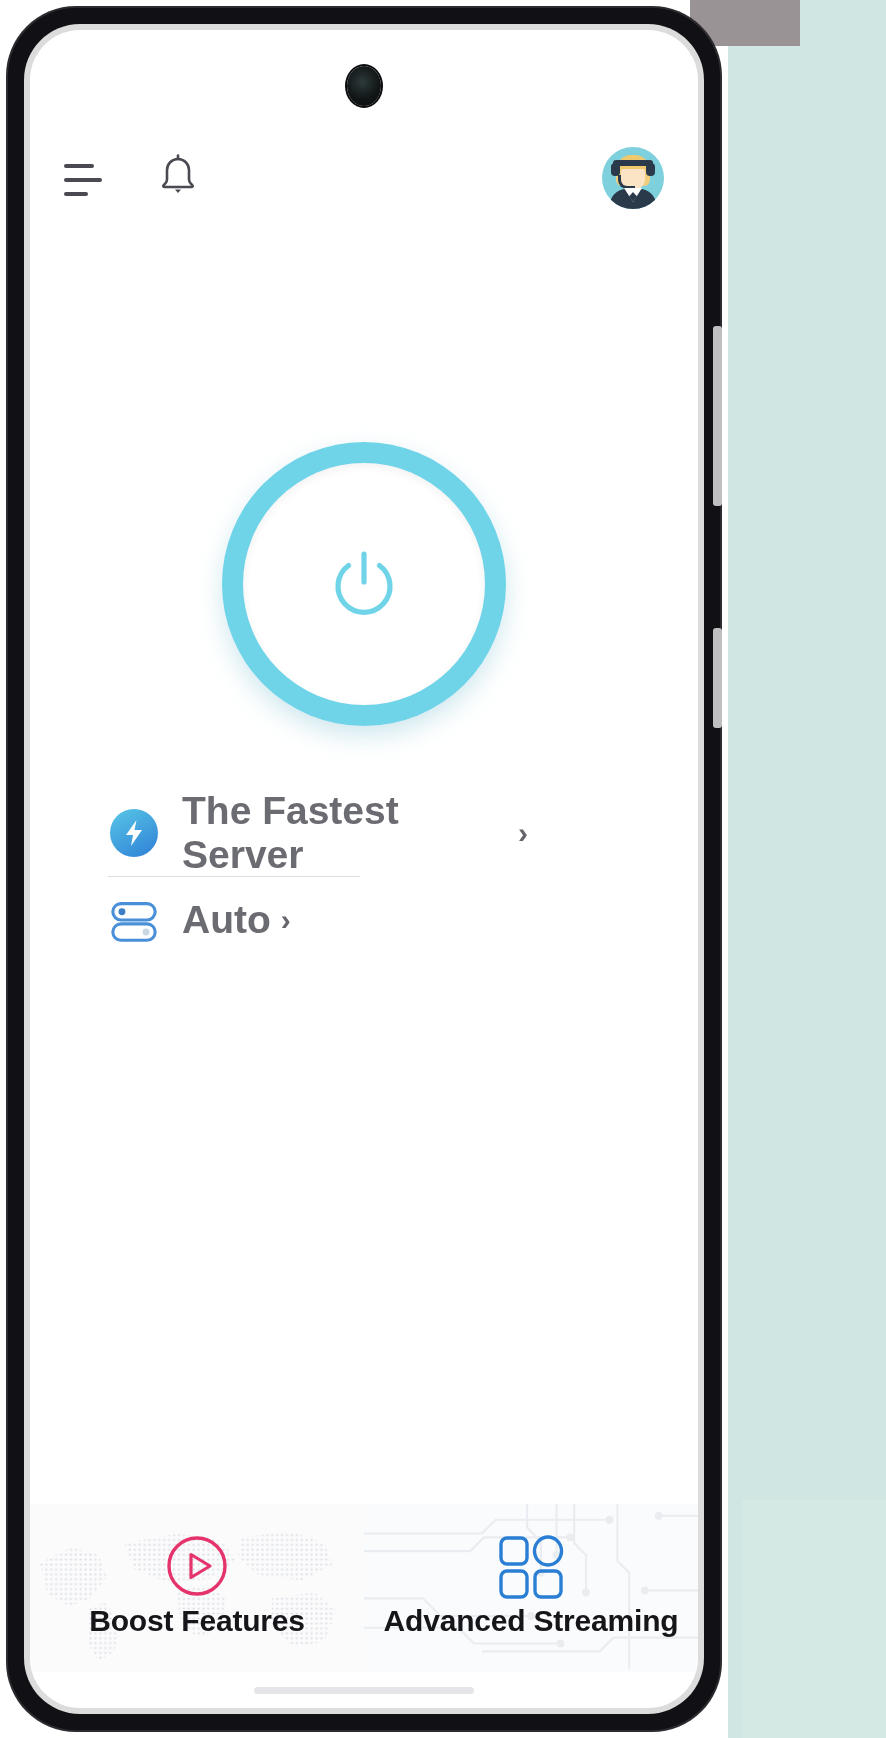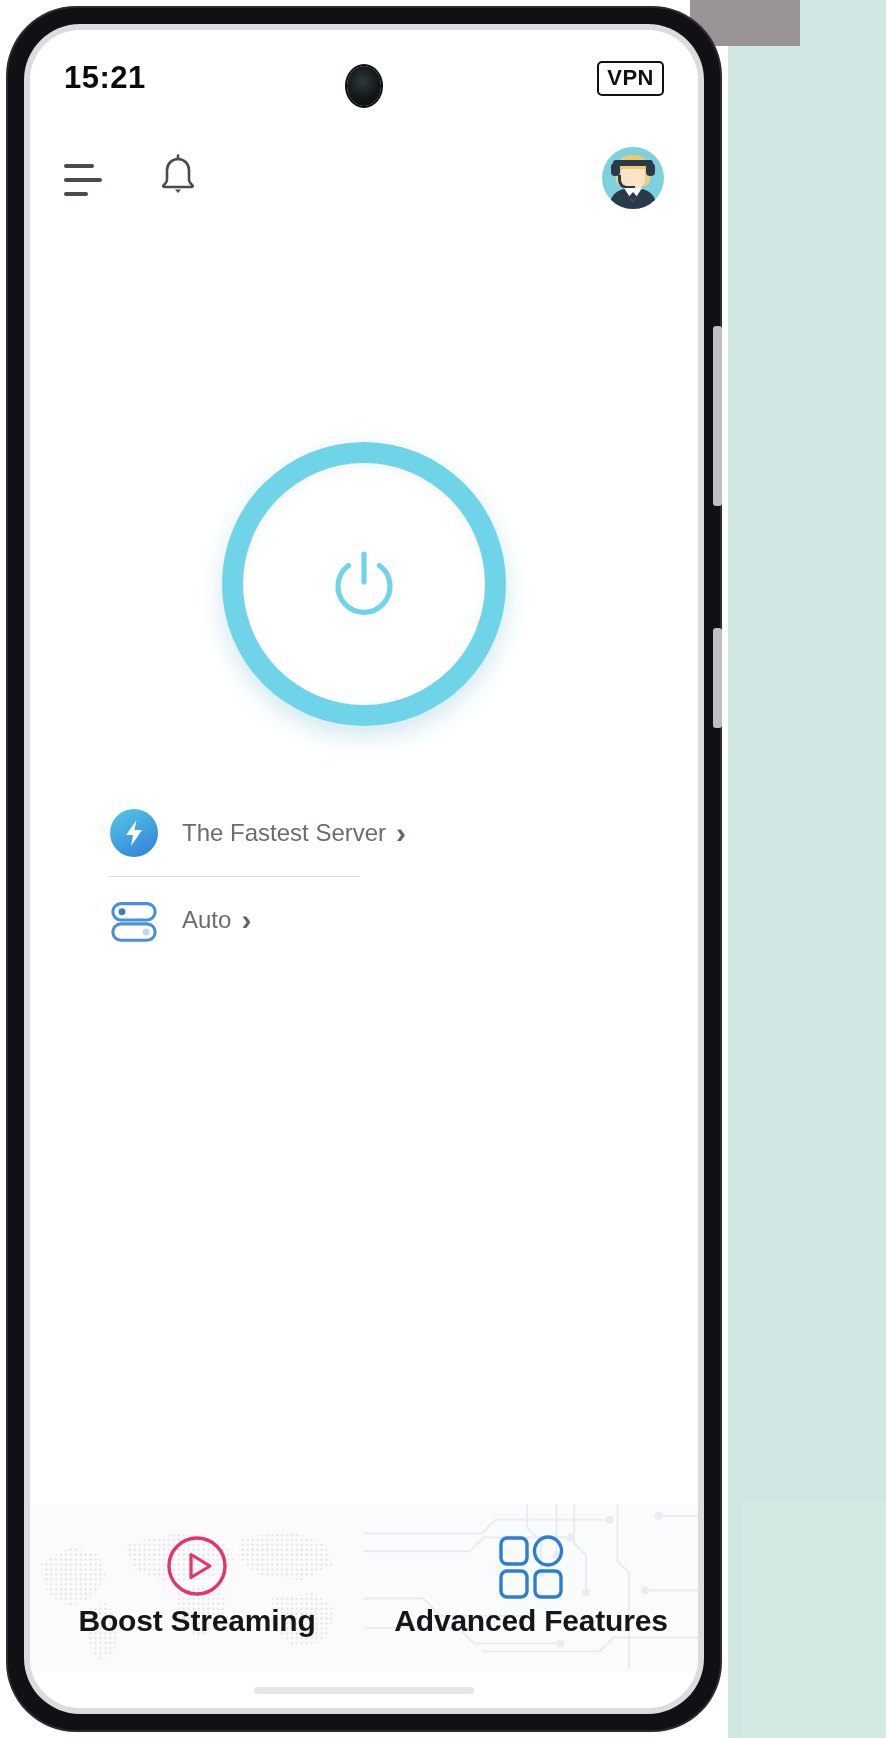--- a/index.html
+++ b/index.html
@@ -95,21 +95,21 @@
               display:flex;align-items:center;justify-content:center;cursor:pointer;}
 
   
   .rows{position:absolute;left:78px;top:760px;width:420px;}
   .opt-row{display:flex;align-items:center;height:86px;cursor:pointer;}
   .opt-ico{width:52px;height:52px;flex:0 0 52px;display:flex;
            align-items:center;justify-content:center;}
   .bolt-circle{width:48px;height:48px;border-radius:50%;
            background:linear-gradient(150deg,#57c7e6 0%,#2f7fd6 100%);
            display:flex;align-items:center;justify-content:center;}
-  .opt-label{font-size:24px;color:#6b6b72;margin-left:22px;font-weight:400;}
+  .opt-label{font-size:39px;color:#6b6b72;margin-left:22px;font-weight:700;}
   .chev{margin-left:10px;font-size:30px;color:#65656c;font-weight:bold;
         line-height:1;}
   .divider{height:1px;background:#dedee2;width:252px;margin-left:0;}
 
   
   .bottom{position:absolute;left:0;bottom:36px;width:100%;height:168px;
           display:flex;}
   .bcard{flex:1;position:relative;overflow:hidden;
          display:flex;flex-direction:column;align-items:center;
          justify-content:center;cursor:pointer;}
@@ -135,24 +135,20 @@
 
 <div class="phone">
   <div class="side-btn b1"></div>
   <div class="side-btn b2"></div>
   <div class="phone-inner-rim"></div>
 
   <div class="screen">
 
     <div class="camera"></div>
 
-    <div class="statusbar">
-      <div class="clock">15:21</div>
-      <div class="vpn-badge">VPN</div>
-    </div>
 
     <div class="appbar">
       <div class="hamburger">
         <i></i>
         <i></i>
         <i></i>
       </div>
       <div class="bell">
         <svg width="44" height="46" viewBox="0 0 44 46" fill="none">
           <path d="M22 6c-6.2 0-11 4.9-11 11v9.5c0 1.6-.7 3.1-1.9 4.2L7.5 32.3c-.6.6-.2 1.7.7 1.7h27.6c.9 0 1.3-1.1.7-1.7l-1.6-1.6c-1.2-1.1-1.9-2.6-1.9-4.2V17c0-6.1-4.8-11-11-11z" stroke="#4a4a52" stroke-width="2.6" stroke-linejoin="round" fill="none"></path>
@@ -232,21 +228,21 @@
           <path d="M150 88 L180 82 L200 96 L194 126 L170 136 L152 116 Z" fill="url(#dots)"></path>
           <path d="M214 34 L266 28 L300 40 L308 62 L276 78 L232 72 L212 54 Z" fill="url(#dots)"></path>
           <path d="M246 96 L290 90 L312 108 L300 140 L268 146 L246 124 Z" fill="url(#dots)"></path>
         </svg>
         <div class="bc-ico">
           <svg width="66" height="66" viewBox="0 0 66 66" fill="none">
             <circle cx="33" cy="33" r="28" stroke="#e5336c" stroke-width="3.4" fill="none"></circle>
             <path d="M27 21.5 L46 33 L27 44.5 Z" stroke="#e5336c" stroke-width="3.2" stroke-linejoin="round" fill="none"></path>
           </svg>
         </div>
-        <div class="bc-label">Boost Streaming</div>
+        <div class="bc-label">Boost Features</div>
       </div>
 
       <div class="bcard right">
         <svg class="bc-pattern" viewBox="0 0 340 168" preserveAspectRatio="none">
           <g stroke="#e7eaee" stroke-width="2.2" fill="none">
             <path d="M0 30 H120 L134 16 H250"></path>
             <path d="M0 48 H108 L122 34 H210"></path>
             <path d="M166 0 V24 L180 38 V70"></path>
             <path d="M196 0 V52"></path>
             <path d="M214 0 V40 L226 52 V90"></path>
@@ -270,21 +266,21 @@
           </g>
         </svg>
         <div class="bc-ico">
           <svg width="72" height="66" viewBox="0 0 72 66" fill="none">
             <rect x="6" y="5" width="26" height="26" rx="6" stroke="#2a7fd4" stroke-width="3.4" fill="none"></rect>
             <ellipse cx="53" cy="18" rx="13.5" ry="14" stroke="#2a7fd4" stroke-width="3.4" fill="none"></ellipse>
             <rect x="6" y="38" width="26" height="26" rx="6" stroke="#2a7fd4" stroke-width="3.4" fill="none"></rect>
             <rect x="40" y="38" width="26" height="26" rx="6" stroke="#2a7fd4" stroke-width="3.4" fill="none"></rect>
           </svg>
         </div>
-        <div class="bc-label">Advanced Features</div>
+        <div class="bc-label">Advanced Streaming</div>
       </div>
 
     </div>
 
     <div class="home-indicator"></div>
 
   </div>
 </div>
 
 </body></html>

